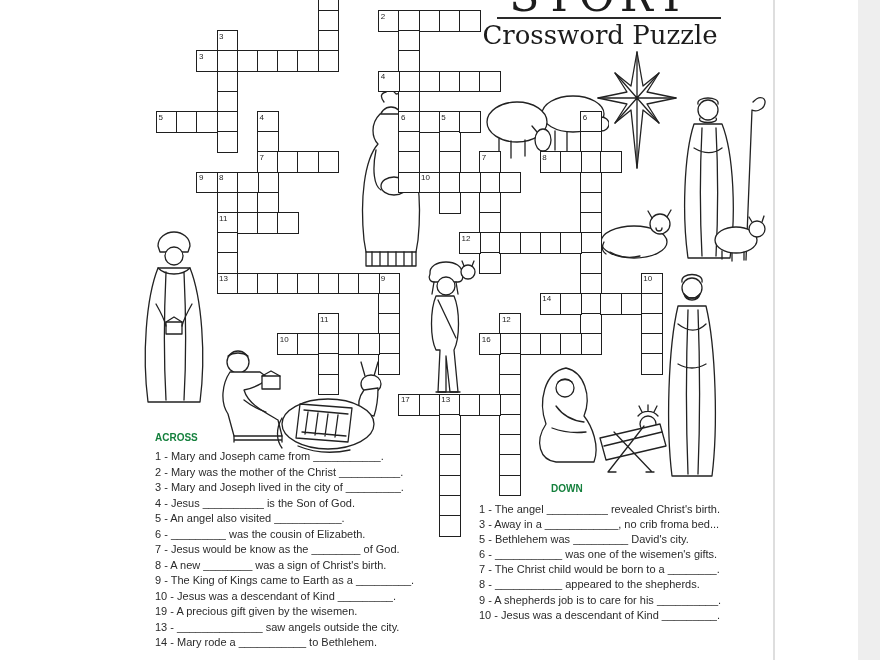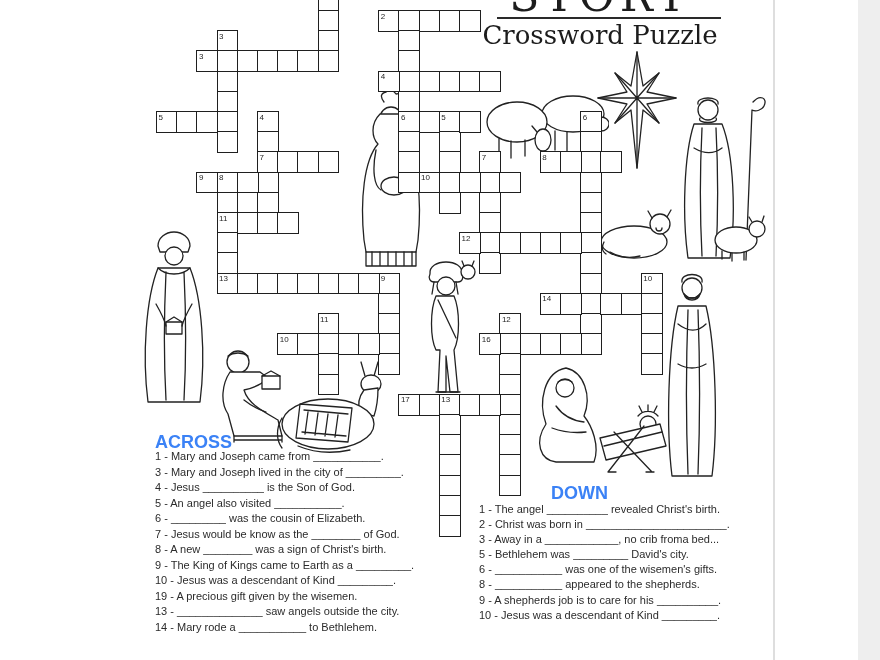--- a/index.html
+++ b/index.html
@@ -19,21 +19,21 @@
   #grid-layer{left:0;top:0;width:880px;height:660px;z-index:3;pointer-events:none;}
   .cell{position:absolute;box-sizing:border-box;background:#ffffff;border:1.6px solid #1f1f1f;pointer-events:auto;}
   .cellnum{position:absolute;font-size:8px;line-height:8px;color:#1f1f1f;z-index:4;pointer-events:none;
     font-family:"Liberation Sans",sans-serif;}
   
   .fig{z-index:1;}
   .fig svg{display:block;}
   .ln{stroke:#222;fill:none;stroke-width:1.3;stroke-linecap:round;stroke-linejoin:round;}
   .lnw{stroke:#222;fill:#fff;stroke-width:1.3;stroke-linecap:round;stroke-linejoin:round;}
   
-  .clue-header{font-weight:bold;font-size:18px;color:#3b82f6;z-index:5;}
+  .clue-header{font-weight:bold;font-size:10px;color:#15803d;z-index:5;}
   #across-header{left:155px;top:432px;}
   #down-header{left:551px;top:483px;}
   .clue-list{z-index:5;font-size:11px;color:#2b2b2b;}
   #across-list{left:155px;top:449px;width:300px;}
   #down-list{left:479px;top:502px;width:296px;}
   #across-list .clue{height:15.5px;line-height:15.5px;white-space:nowrap;}
   #down-list .clue{height:15.1px;line-height:15.1px;white-space:nowrap;}
 </style>
 </head>
 <body>
@@ -340,38 +340,39 @@
       <div class="cell" style="left: 398.4px; top: 393.8px; width: 21.8px; height: 21.8px;"></div>
       <div class="cell" style="left: 418.6px; top: 393.8px; width: 21.8px; height: 21.8px;"></div>
       <div class="cell" style="left: 459px; top: 393.8px; width: 21.8px; height: 21.8px;"></div>
       <div class="cell" style="left: 479.2px; top: 393.8px; width: 21.8px; height: 21.8px;"></div>
       <div class="cellnum" style="left: 400.9px; top: 396.3px;">17</div>
     </div>
 
   <div class="abs clue-header" id="across-header">ACROSS</div>
   <div class="abs clue-list" id="across-list">
       <div class="clue">1 - Mary and Joseph came from ___________.</div>
+      <div class="clue">2 - Mary was the mother of the Christ __________.</div>
       <div class="clue">3 - Mary and Joseph lived in the city of _________.</div>
       <div class="clue">4 - Jesus __________ is the Son of God.</div>
       <div class="clue">5 - An angel also visited ___________.</div>
       <div class="clue">6 - _________ was the cousin of Elizabeth.</div>
       <div class="clue">7 - Jesus would be know as the ________ of God.</div>
       <div class="clue">8 - A new ________ was a sign of Christ's birth.</div>
       <div class="clue">9 - The King of Kings came to Earth as a _________.</div>
       <div class="clue">10 - Jesus was a descendant of Kind _________.</div>
       <div class="clue">19 - A precious gift given by the wisemen.</div>
       <div class="clue">13 - ______________ saw angels outside the city.</div>
       <div class="clue">14 - Mary rode a ___________ to Bethlehem.</div>
     </div>
 
   <div class="abs clue-header" id="down-header">DOWN</div>
   <div class="abs clue-list" id="down-list">
       <div class="clue">1 - The angel __________ revealed Christ's birth.</div>
-      <div class="clue">2 - Christ was born in _______________________.</div>
       <div class="clue">3 - Away in a ____________, no crib froma bed...</div>
       <div class="clue">5 - Bethlehem was _________ David's city.</div>
       <div class="clue">6 - ___________ was one of the wisemen's gifts.</div>
+      <div class="clue">7 - The Christ child would be born to a ________.</div>
       <div class="clue">8 - ___________ appeared to the shepherds.</div>
       <div class="clue">9 - A shepherds job is to care for his __________.</div>
       <div class="clue">10 - Jesus was a descendant of Kind _________.</div>
     </div>
 
 </div>
 
 </body></html>

